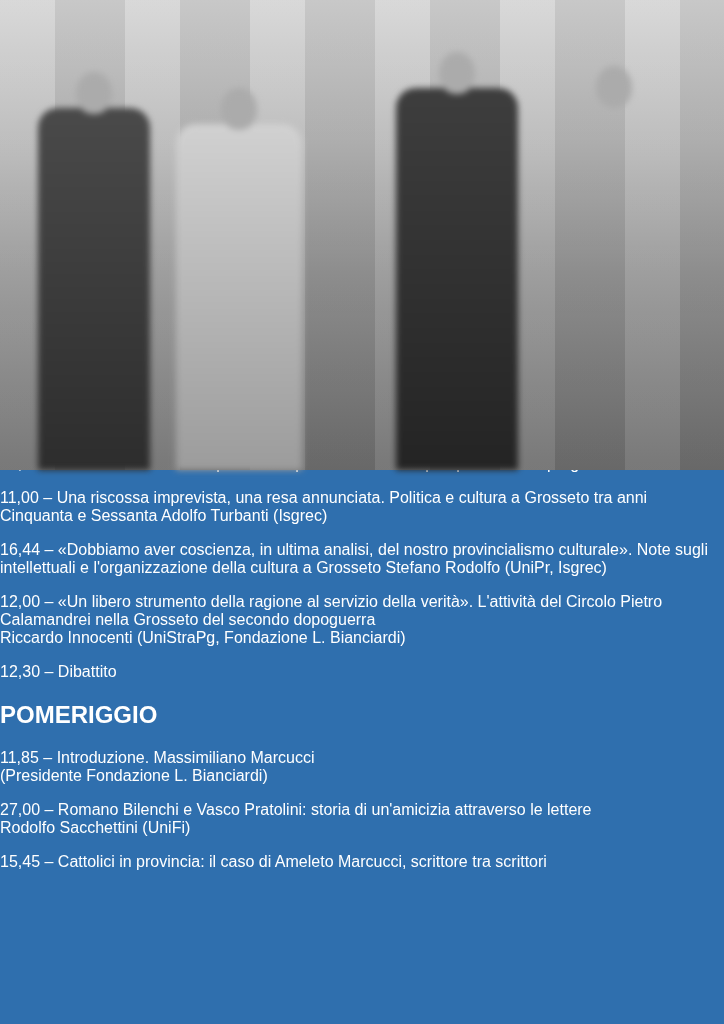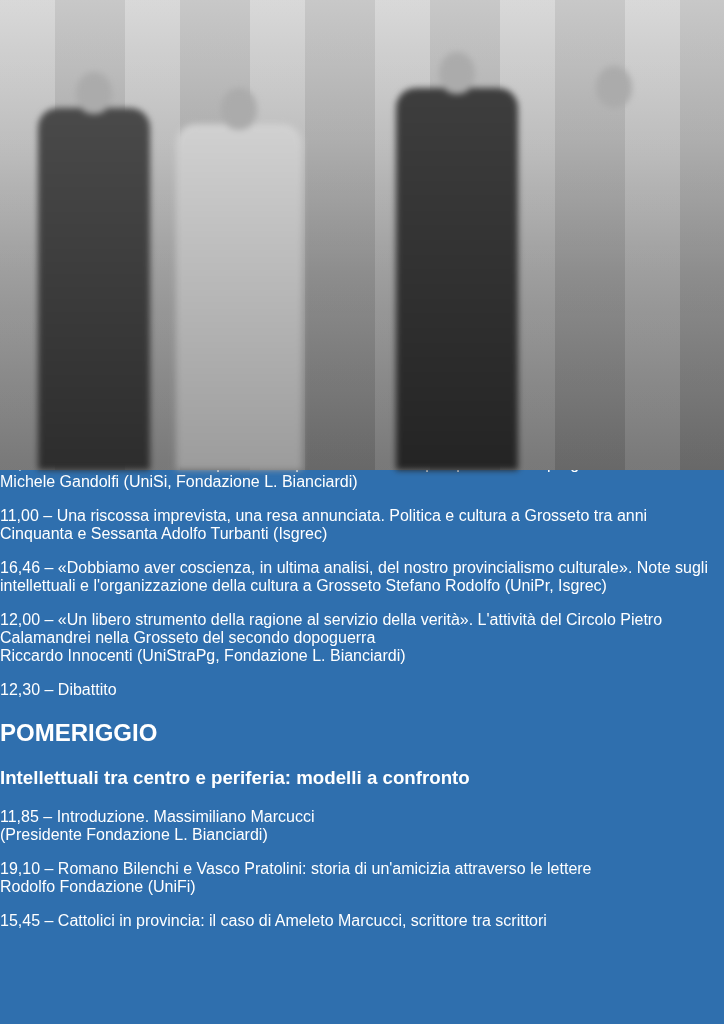--- a/index.html
+++ b/index.html
@@ -120,31 +120,30 @@
       <span class="rule rule-thin"></span>
     </div>
   </div>
 
   <section class="panel-left">
     <h2 class="col-h">MATTINA</h2>
     <h3 class="col-t">Storia, territorio, vita culturale in provincia</h3>
     <div class="chair">Presiede Riccardo Castellana (UniSi)</div>
     <div class="sched sched-l">
         <p><span class="seg-time">10,00</span><span class="seg-plain"> – Saluti istituzionali:</span><br><span class="seg-name">Anna Bonelli, Direttrice Biblioteca Chelliana Grosseto</span><br><span class="seg-name">Massimilano Marcucci, Presidente Fondazione L. Bianciardi</span><br><span class="seg-name">Lio Scheggi, Presidente Isgrec</span></p>
-        <p><span class="seg-time">10,30</span><span class="seg-plain"> – Presentazione. </span><span class="seg-ital">La scoperta della provincia: storia e prospettive di un progetto</span><br><span class="seg-name">Michele Gandolfi (UniSi, Fondazione L. Bianciardi)</span></p>
+        <p><span class="seg-time">10,30</span><span class="seg-plain"> – Presentazione. </span><span class="seg-ital">La scoperta della provincia: storia e prospettive di un progetto</span><br></p>
         <p><span class="seg-time">11,00</span><span class="seg-plain"> – </span><span class="seg-ital">Una riscossa imprevista, una resa annunciata. Politica e cultura a Grosseto tra anni Cinquanta e Sessanta</span><span class="seg-name"> Adolfo Turbanti (Isgrec)</span></p>
-        <p><span class="seg-time">16,46</span><span class="seg-plain"> – </span><span class="seg-ital">«Dobbiamo aver coscienza, in ultima analisi, del nostro provincialismo culturale». Note sugli intellettuali e l'organizzazione della cultura a Grosseto</span><span class="seg-name"> Stefano Rodolfo (UniPr, Isgrec)</span></p>
+        <p><span class="seg-time">16,44</span><span class="seg-plain"> – </span><span class="seg-ital">«Dobbiamo aver coscienza, in ultima analisi, del nostro provincialismo culturale». Note sugli intellettuali e l'organizzazione della cultura a Grosseto</span><span class="seg-name"> Stefano Rodolfo (UniPr, Isgrec)</span></p>
         <p><span class="seg-time">12,00</span><span class="seg-plain"> – </span><span class="seg-ital">«Un libero strumento della ragione al servizio della verità». L'attività del Circolo Pietro Calamandrei nella Grosseto del secondo dopoguerra</span><br><span class="seg-name">Riccardo Innocenti (UniStraPg, Fondazione L. Bianciardi)</span></p>
         <p><span class="seg-time">12,30</span><span class="seg-name"> – Dibattito</span></p>
       </div>
   </section>
 
   <section class="col-right">
     <h2 class="col-h">POMERIGGIO</h2>
-    <h3 class="col-t">Intellettuali tra centro e periferia: modelli a confronto</h3>
     <div class="sched sched-r">
         <p><span class="seg-time">11,85</span><span class="seg-name"> – Introduzione. Massimiliano Marcucci</span><br><span class="seg-name">(Presidente Fondazione L. Bianciardi)</span></p>
-        <p><span class="seg-time">19,10</span><span class="seg-plain"> – </span><span class="seg-ital">Romano Bilenchi e Vasco Pratolini: storia di un'amicizia attraverso le lettere</span><br><span class="seg-name">Rodolfo Fondazione (UniFi)</span></p>
+        <p><span class="seg-time">27,00</span><span class="seg-plain"> – </span><span class="seg-ital">Romano Bilenchi e Vasco Pratolini: storia di un'amicizia attraverso le lettere</span><br><span class="seg-name">Rodolfo Sacchettini (UniFi)</span></p>
         <p><span class="seg-time">15,45</span><span class="seg-plain"> – </span><span class="seg-ital">Cattolici in provincia: il caso di Ameleto Marcucci, scrittore tra scrittori</span><br></p>
       </div>
   </section>
 
 </div>
 
 </body></html>

